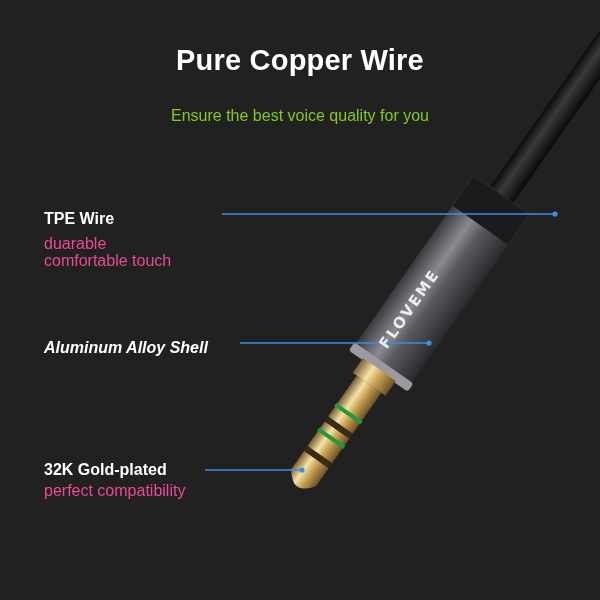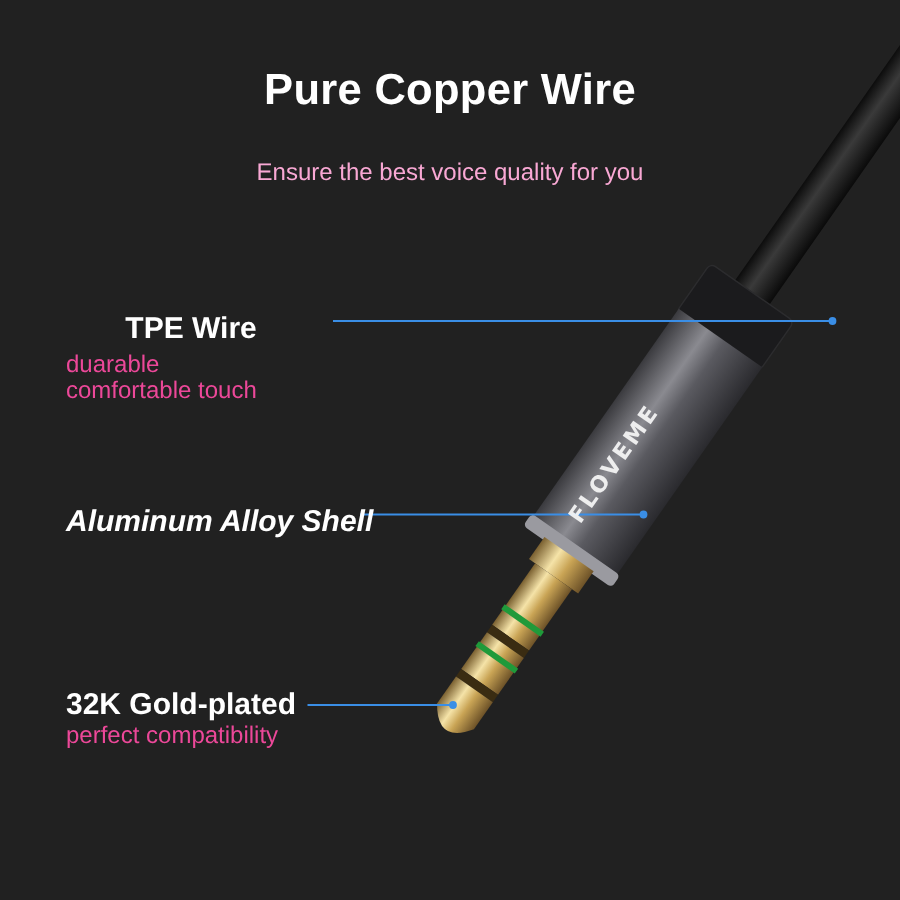--- a/index.html
+++ b/index.html
@@ -8,24 +8,24 @@
     background: #212121;
     font-family: "Liberation Sans", sans-serif;
     color: #fff; position: relative;
   }
   .title {
     position: absolute; top: 44px; left: 0; width: 600px; text-align: center;
     font-size: 29px; font-weight: bold; letter-spacing: 0.2px;
   }
   .subtitle {
     position: absolute; top: 107px; left: 0; width: 600px; text-align: center;
-    font-size: 16px; color: #f9a8d4;
+    font-size: 16px; color: #84cc16;
   }
   .feature { position: absolute; left: 44px; }
-  .feature .head { font-size: 20px; font-weight: bold; line-height: 20px; text-align: right; }
+  .feature .head { font-size: 16px; font-weight: bold; line-height: 20px; }
   .feature .desc { font-size: 16px; line-height: 17px; color: #ec4899; margin-top: 6px; white-space: pre-line; }
   #f1 { top: 209px; }
   #f2 { top: 338px; font-style: italic; }
   #f3 { top: 460px; }
   #f2 .desc, #f3 .desc { margin-top: 2px; }
   svg.art { position: absolute; left: 0; top: 0; }
   .brand {
     position: absolute; left: 363px; top: 300px;
     transform: rotate(-55deg); transform-origin: center;
     font-family: "DejaVu Sans", sans-serif; font-size: 15px; letter-spacing: 2px;

